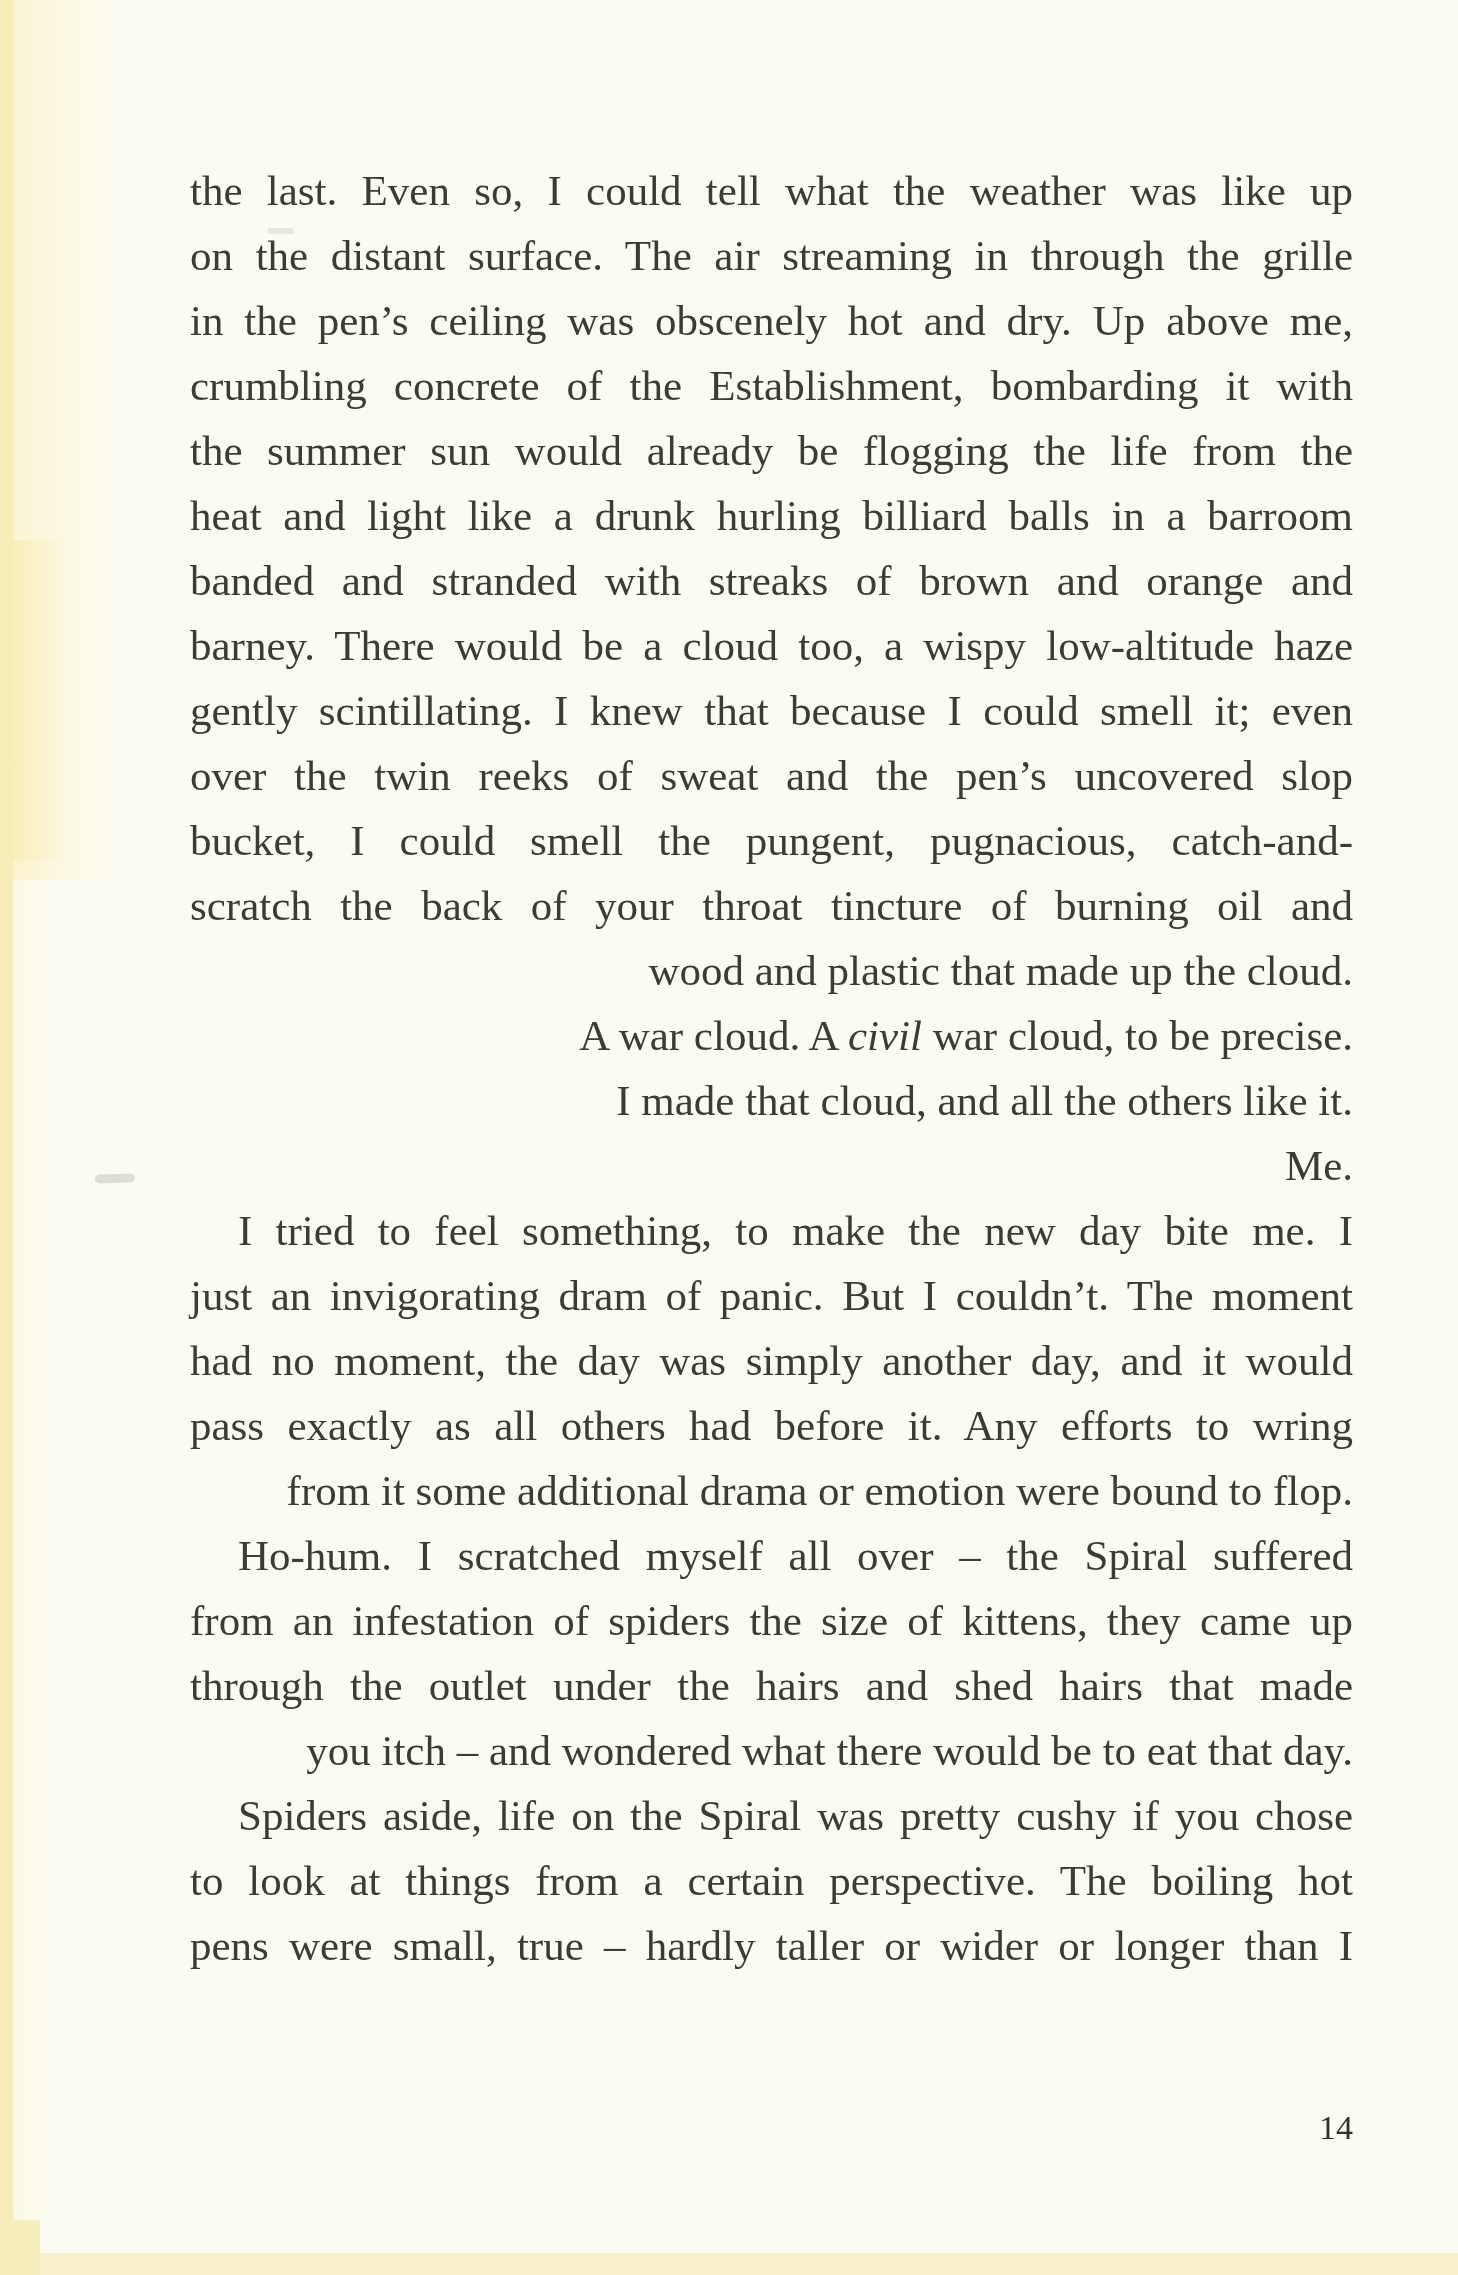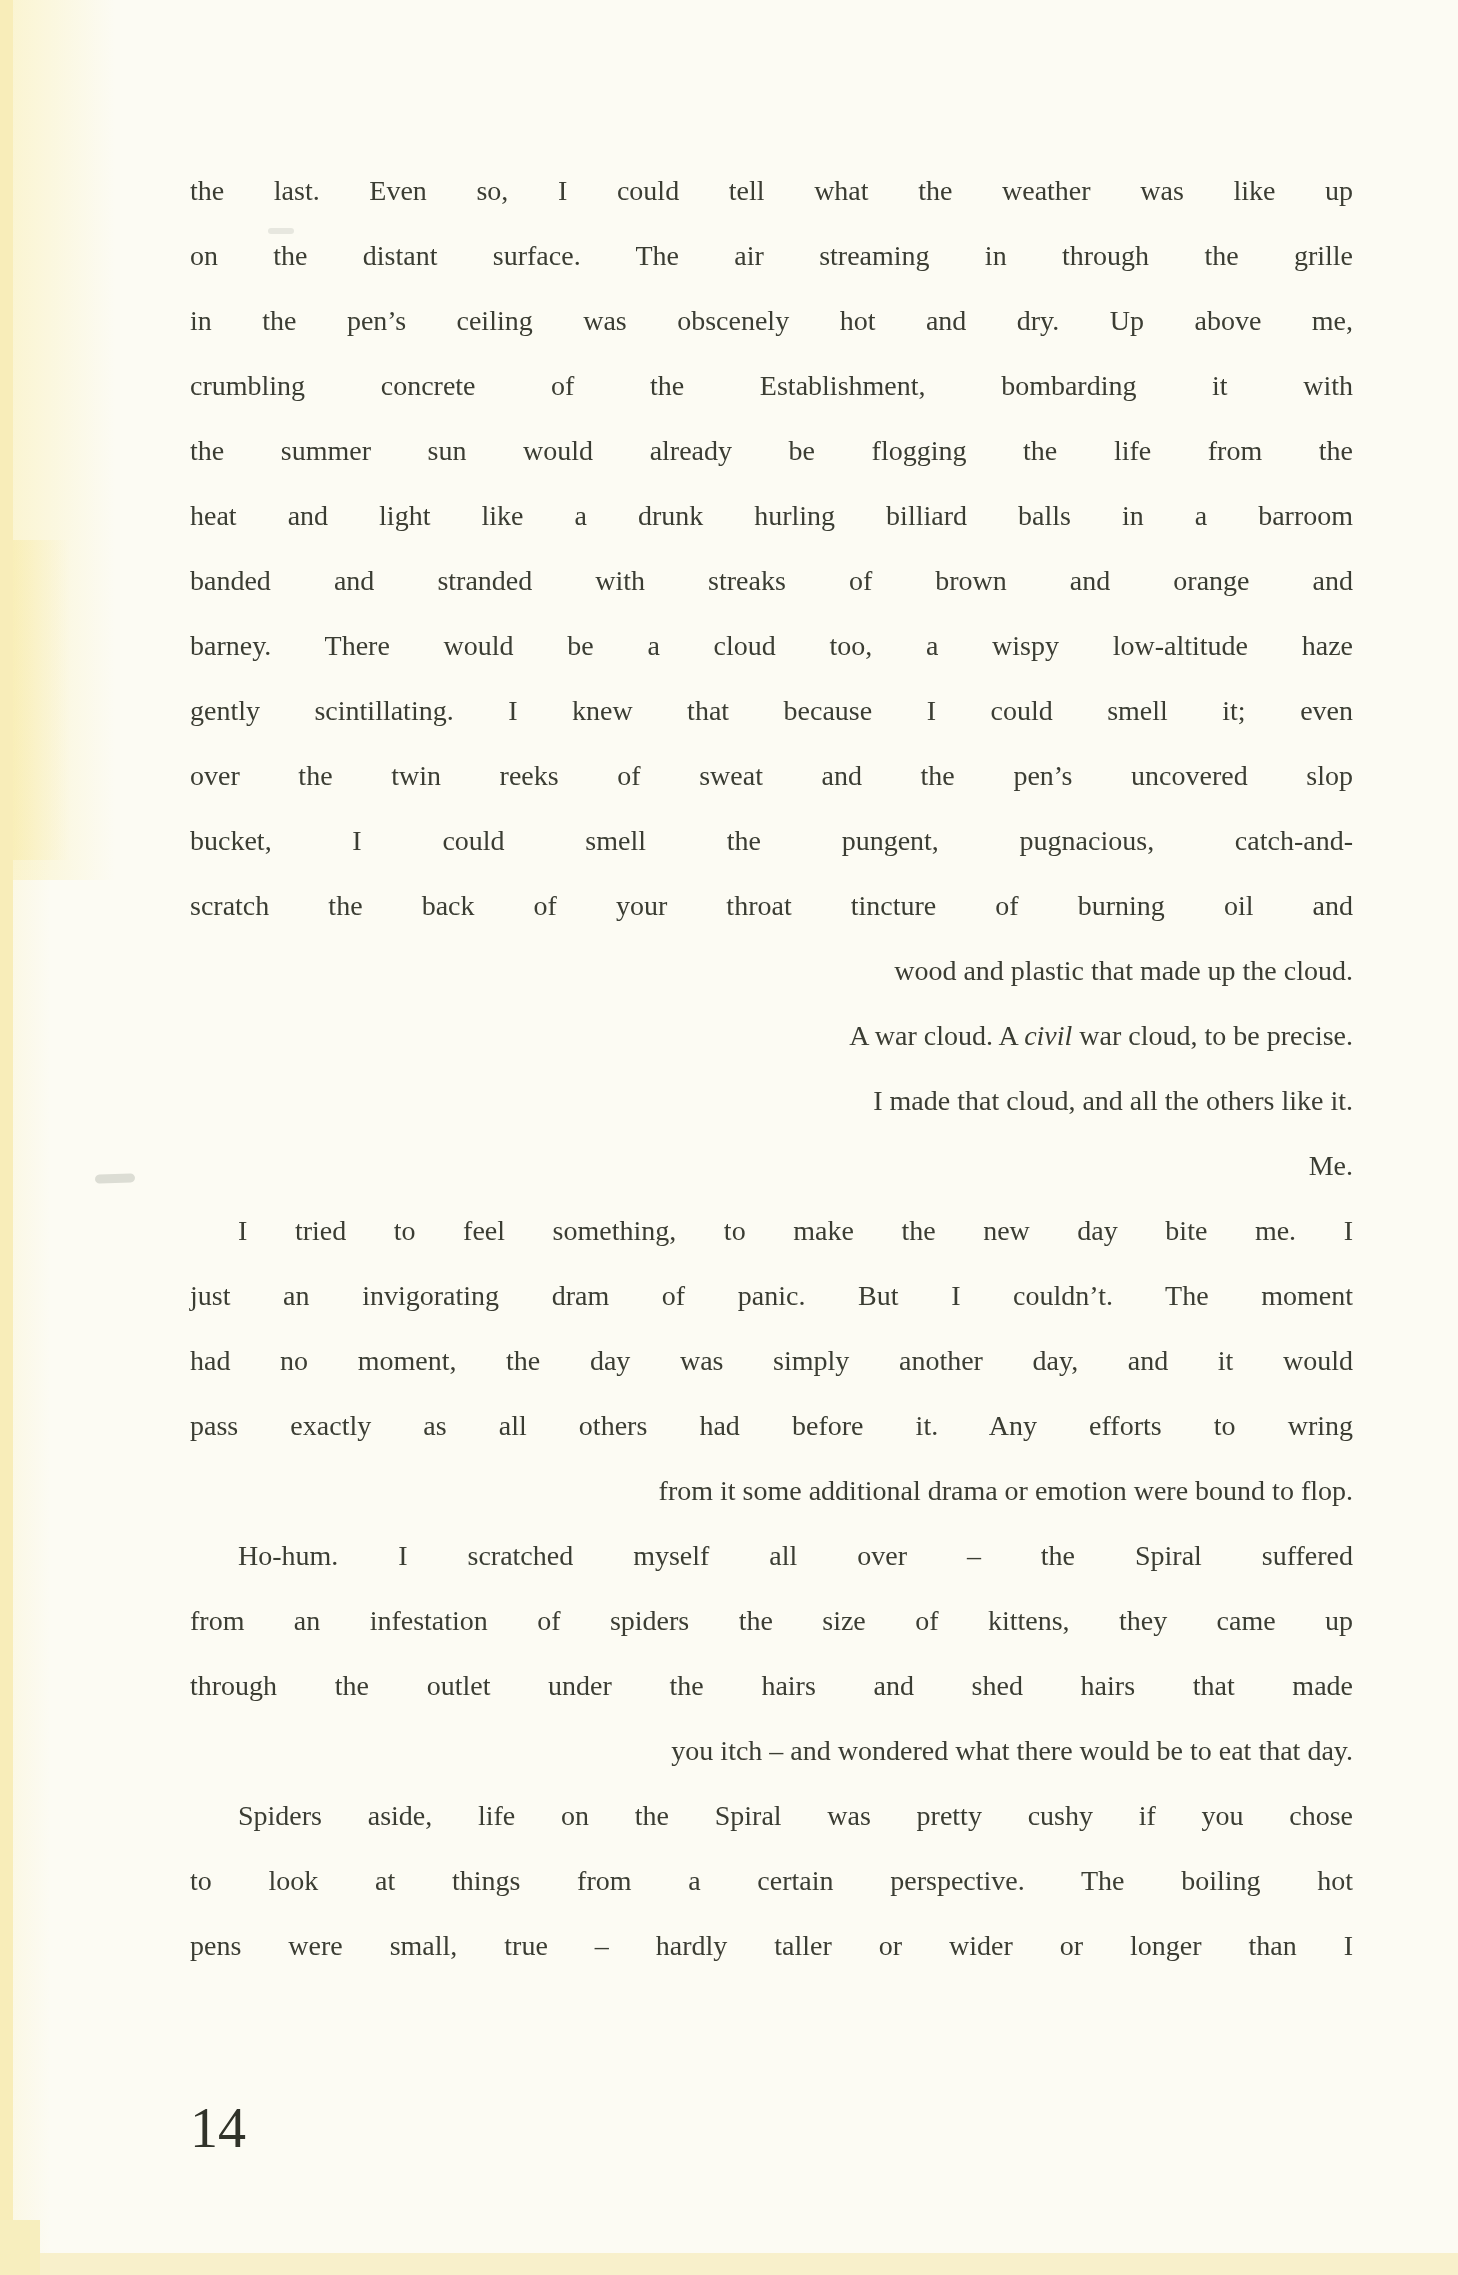--- a/index.html
+++ b/index.html
@@ -70,21 +70,21 @@
     border-radius: 3px;
     background: #e7e7df;
   }
   
   .text-block {
     position: absolute;
     left: 190px;
     top: 158px;
     width: 1163px;
     color: #3b3d33;
-    font-size: 28px;
+    font-size: 43px;
     line-height: 65px;
   }
   .para { margin: 0; padding: 0; }
   .line {
     white-space: normal;
   }
   .line.justified {
     text-align: justify;
     text-align-last: justify;
   }
@@ -93,23 +93,23 @@
   }
   .line.indented {
     text-indent: 48px;
   }
   .seg-italic { font-style: italic; }
   .page-number {
     position: absolute;
     left: 190px;
     top: 2100px;
     width: 1163px;
-    text-align: left;
+    text-align: right;
     color: #31332a;
-    font-size: 56px;
+    font-size: 34px;
     line-height: 56px;
   }
 </style>
 </head>
 <body>
 
 <div class="page">
   <div class="edge-wash-left-top"></div>
   <div class="edge-wash-left-mid"></div>
   <div class="edge-wash-left-low"></div>

